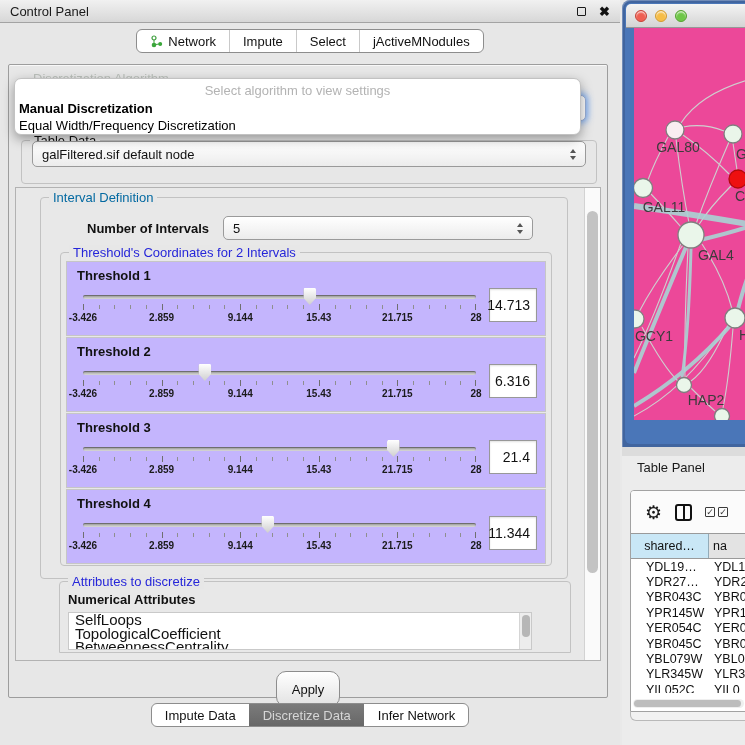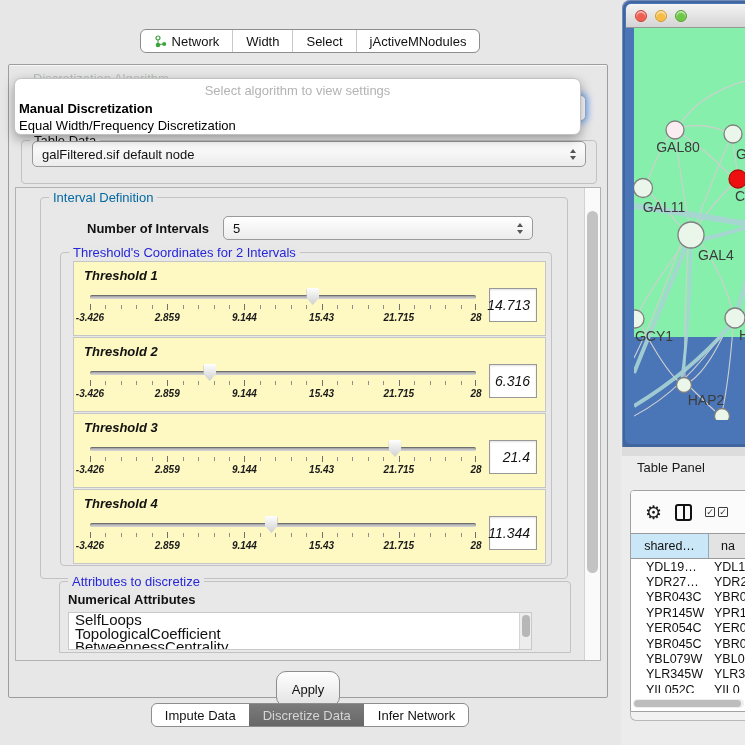--- a/index.html
+++ b/index.html
@@ -68,22 +68,22 @@
     border-left:1px solid #d2d2d2; }
   .vscroll .thumb-v { position:absolute; left:2px; right:2px; top:23px; height:362px;
     background:#c3c3c3; border-radius:7px; }
 
   .fs.interval { left:24px; top:9px; width:528px; height:382px; }
   .numrow { position:absolute; left:46px; top:18px; right:34px; display:flex; align-items:center; }
   .numrow .nlabel { font-size:13px; font-weight:bold; margin-right:14px; }
   .numrow .combo { flex:1; height:24px; }
 
   .fs.thresh { left:19px; top:54px; width:492px; height:314px; }
-  .tpanel { position:absolute; left:12px; right:5px; height:75px;
-    border:1px solid #c6c6c6; background:#fef9c3;font-style:italic; }
+  .tpanel { position:absolute; left:5px; right:5px; height:75px;
+    border:1px solid #c6c6c6; background:#c4b5fd; }
   .tlabel { font-size:13px; font-weight:bold; padding:6px 0 0 10px; }
   .trow { display:flex; align-items:flex-start; padding:5px 8px 0 16px; }
   .swrap { position:relative; flex:1; height:40px; margin-right:13px; }
   .track { position:absolute; left:0; right:0; top:7px; height:4px; border-radius:2px;
     background:linear-gradient(#989898,#d8d8d8); box-shadow:inset 0 1px 1px rgba(0,0,0,.35); }
   .thumb { position:absolute; top:0; width:13px; height:17px; transform:translateX(-50%);
     background:linear-gradient(#ffffff,#cfcfcf);
     clip-path:polygon(8% 0,92% 0,100% 10%,100% 58%,50% 100%,0 58%,0 10%);
     filter:drop-shadow(0 0 1px #6f6f6f); z-index:2; }
   .ticks-minor { position:absolute; left:0; right:0; top:17px; height:4px;
@@ -121,21 +121,21 @@
   .nw-inner { position:absolute; left:3px; top:3px; right:0; bottom:3px;
     background:#4a76b8; border-radius:6px 0 0 6px; }
   .nw-title { position:absolute; left:1px; top:1px; right:0; height:24px;
     background:linear-gradient(#f4f4f4,#d4d4d4); border-radius:5px 0 0 0;
     border-bottom:1px solid #979797; display:flex; align-items:center; gap:8px; padding-left:9px; }
   .light { width:12px; height:12px; border-radius:50%;
     box-shadow:inset 0 1.5px 1.5px rgba(255,255,255,.75); }
   .light.red { background:#ef5f52; border:1px solid #c64539; }
   .light.yellow { background:#f6bd47; border:1px solid #d29c33; }
   .light.green { background:#6ec747; border:1px solid #57a332; }
-  .nw-canvas { position:absolute; left:9px; top:25px; right:0; height:309px; background:#86efac; }
+  .nw-canvas { position:absolute; left:9px; top:25px; right:0; height:392px; background:#ec4899; }
   .nw-canvas svg { display:block; }
 
   
   .tp { position:absolute; left:622px; top:447px; width:123px; height:298px; background:#ececec; }
   .tp-strip { position:absolute; left:0; top:0; right:0; height:9px; background:#dcdcdc; }
   .tp-title { position:absolute; left:15px; top:13px; font-size:13px; color:#1a1a1a; }
   .tbox { position:absolute; left:8px; top:43px; width:117px; height:222px; background:#fff;
     border:1px solid #a2a2a2; border-radius:4px 0 0 0; overflow:hidden; }
   .tb-toolbar { height:42px; display:flex; align-items:center; gap:13px; padding-left:14px;
     background:#fbfbfb; }
@@ -143,54 +143,61 @@
   .colsplit { width:17px; height:17px; border:2px solid #111; border-radius:3px; position:relative; }
   .colsplit::after { content:""; position:absolute; left:50%; top:0; bottom:0; width:2px;
     background:#111; transform:translateX(-50%); }
   .cks { display:flex; gap:3px; }
   .ck { width:10px; height:10px; border:1.5px solid #3a3a3a; border-radius:1px;
     font-size:9px; line-height:8px; text-align:center; color:#3a3a3a; }
   .thead { display:flex; height:26px; border-top:1px solid #9a9a9a; border-bottom:1px solid #9a9a9a;
     font-size:12.5px; }
   .thead .h1 { width:78px; background:#c9e7f6; border-right:1px solid #93abb8;
     display:flex; align-items:center; justify-content:center; }
-  .thead .h2 { flex:1; background:#e3e3e3; display:flex; align-items:center; padding-left:12px;
+  .thead .h2 { flex:1; background:#e3e3e3; display:flex; align-items:center; padding-left:4px;
     overflow:hidden; white-space:nowrap; }
   .trows { height:134px; overflow:hidden; font-size:12.5px; }
   .trow2 { display:flex; height:15.4px; align-items:center; white-space:nowrap; }
   .trow2 .c1 { width:78px; padding-left:15px; overflow:hidden; }
   .trow2 .c2 { flex:1; padding-left:5px; overflow:hidden; }
   .hscroll { position:absolute; left:2px; right:2px; bottom:3px; height:9px;
     background:#efefef; border-radius:5px; }
   .hscroll .thumb-h { position:absolute; left:1px; top:1px; bottom:1px; width:96%;
     background:#bdbdbd; border-radius:5px; }
   .tbox-foot { position:absolute; left:8px; top:265px; width:117px; height:9px;
     background:#f2f2f2; border:1px solid #b9b9b9; border-top:none; border-radius:0 0 0 6px; }
 </style>
 </head>
 <body>
 
 <div class="root">
 
   <section class="cw">
 
+    <div class="titlebar">
+      <span class="title">Control Panel</span>
+      <span class="tb-icons">
+        <span class="float-ic"></span>
+        <span class="close-ic">✖</span>
+      </span>
+    </div>
 
     <div class="tabrow top">
       <div class="tabgroup">
         <span class="tab">
           <svg width="13" height="13" viewBox="0 0 13 13">
             <path d="M4 4.5 L4 9 M5.5 9.5 L9.5 9" stroke="#3a9d3a" stroke-width="1" fill="none"></path>
             <circle cx="4" cy="3" r="2" fill="#fff" stroke="#3a9d3a" stroke-width="1.2"></circle>
             <circle cx="4" cy="10" r="2.3" fill="#3aa63a"></circle>
             <circle cx="10.2" cy="9" r="2" fill="#3aa63a"></circle>
           </svg>
           <span>Network</span>
         </span>
         <span class="tab">
-            <span>Width</span>
+            <span>Impute</span>
           </span>
         <span class="tab">
             <span>Select</span>
           </span>
         <span class="tab">
             <span>jActiveMNodules</span>
           </span>
       </div>
     </div>
 

